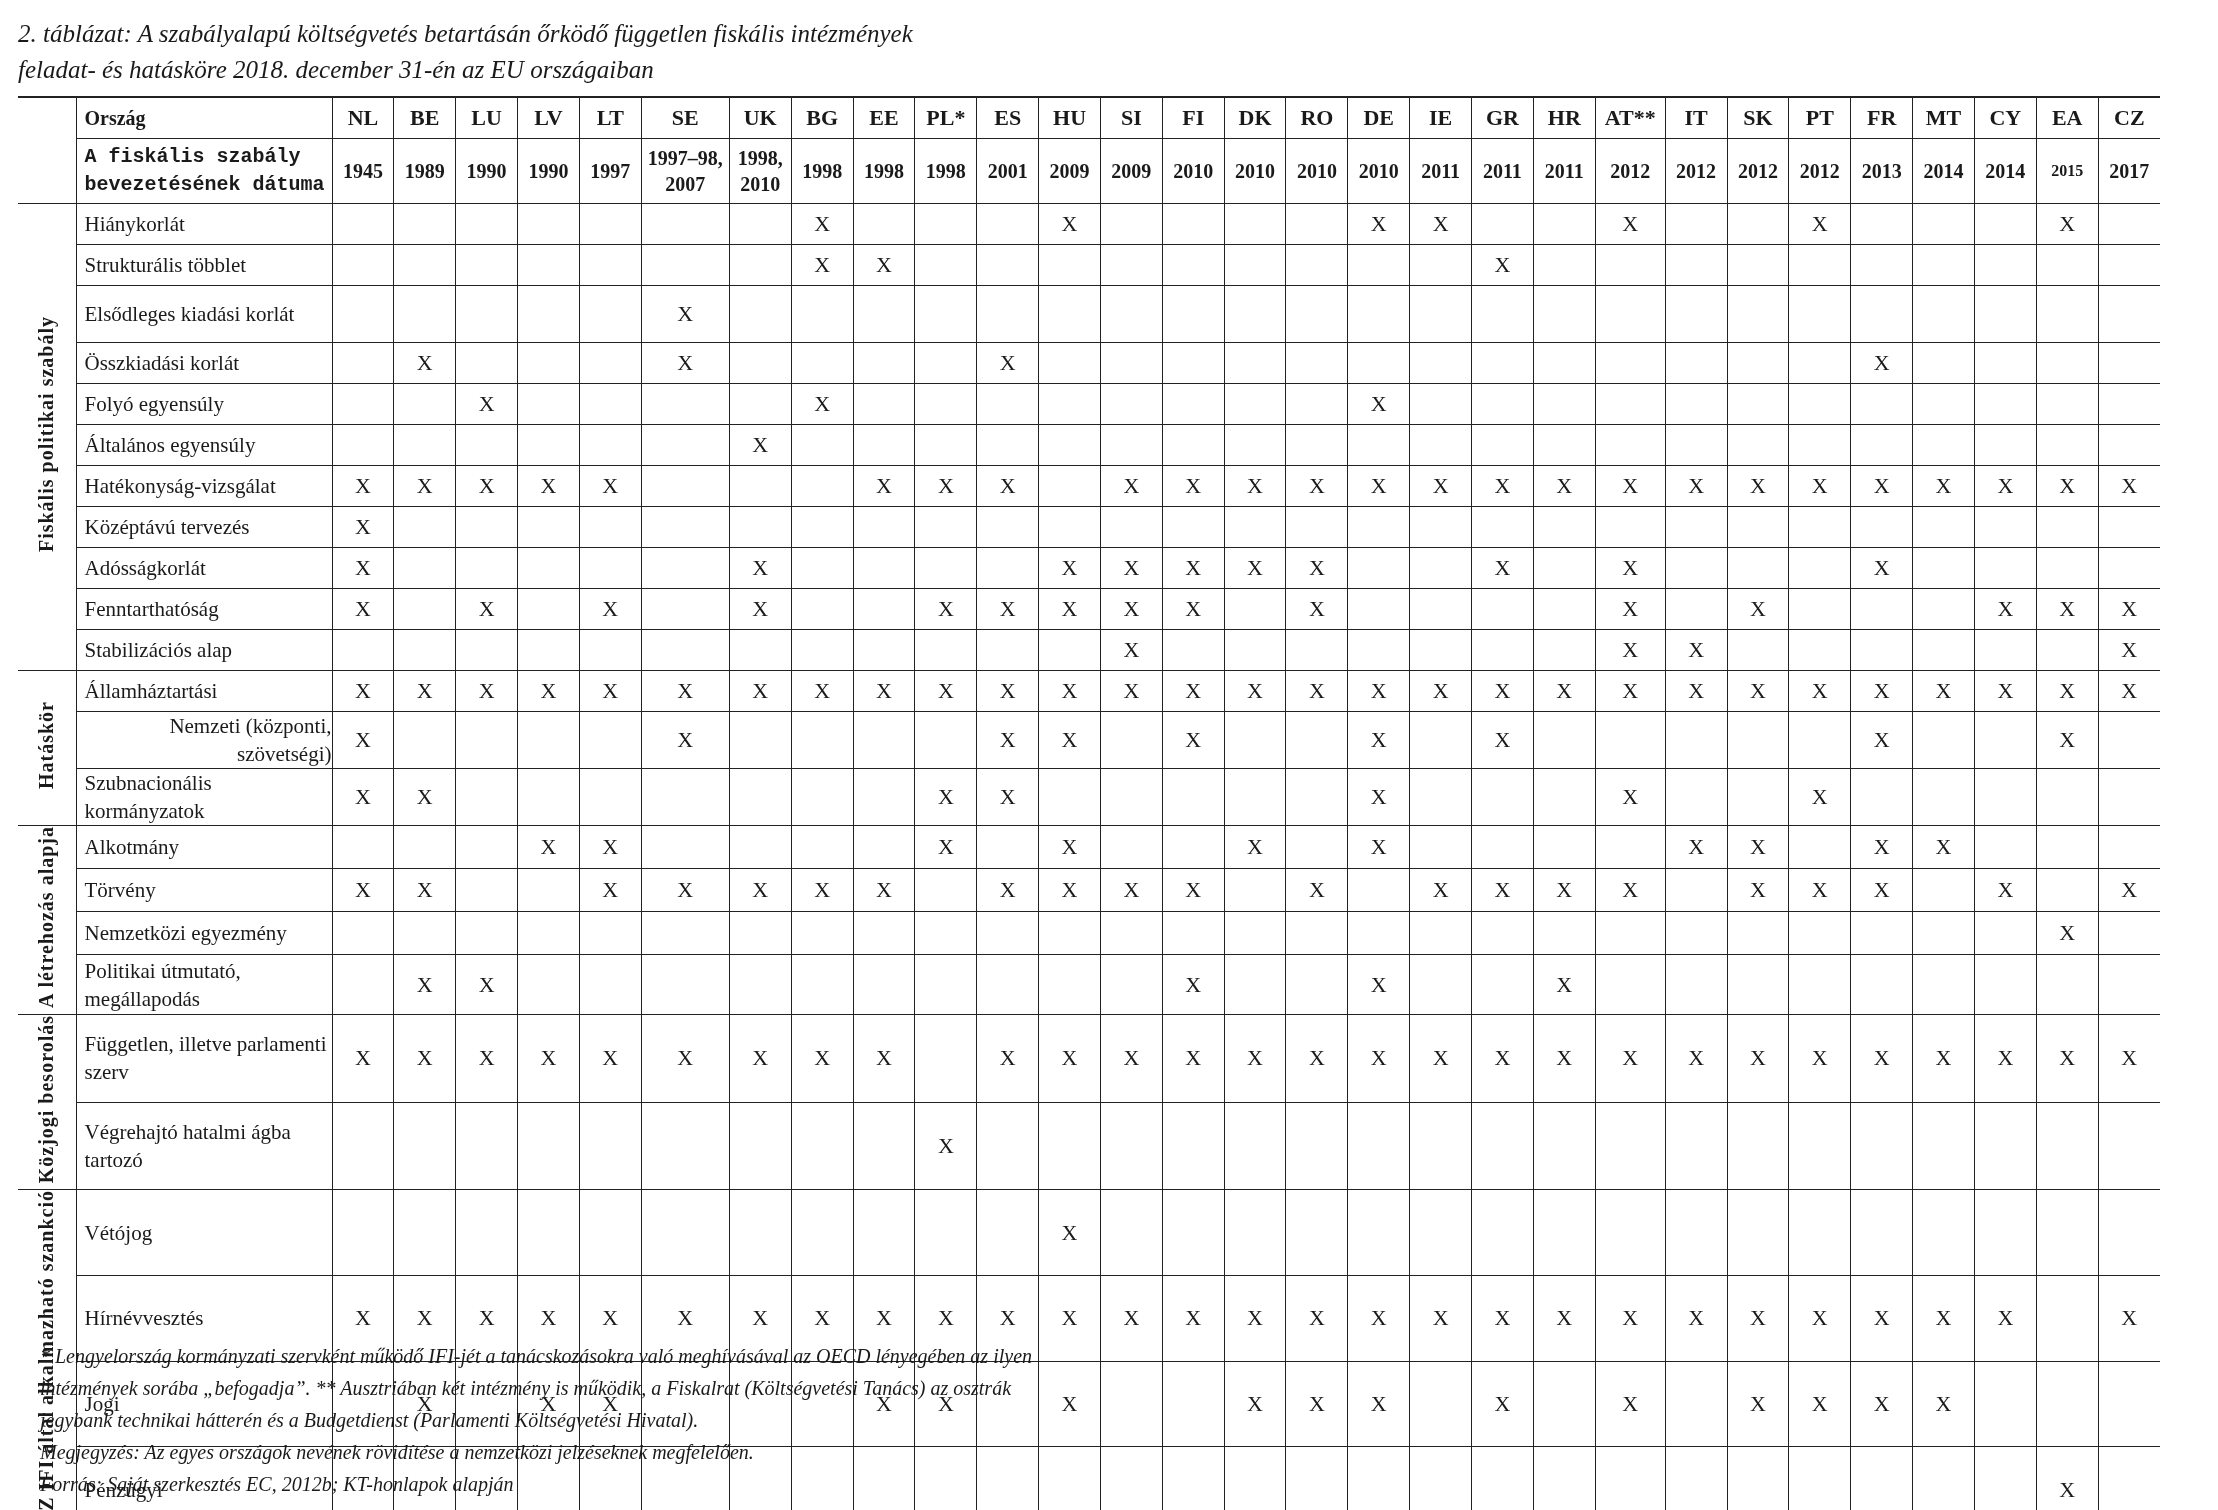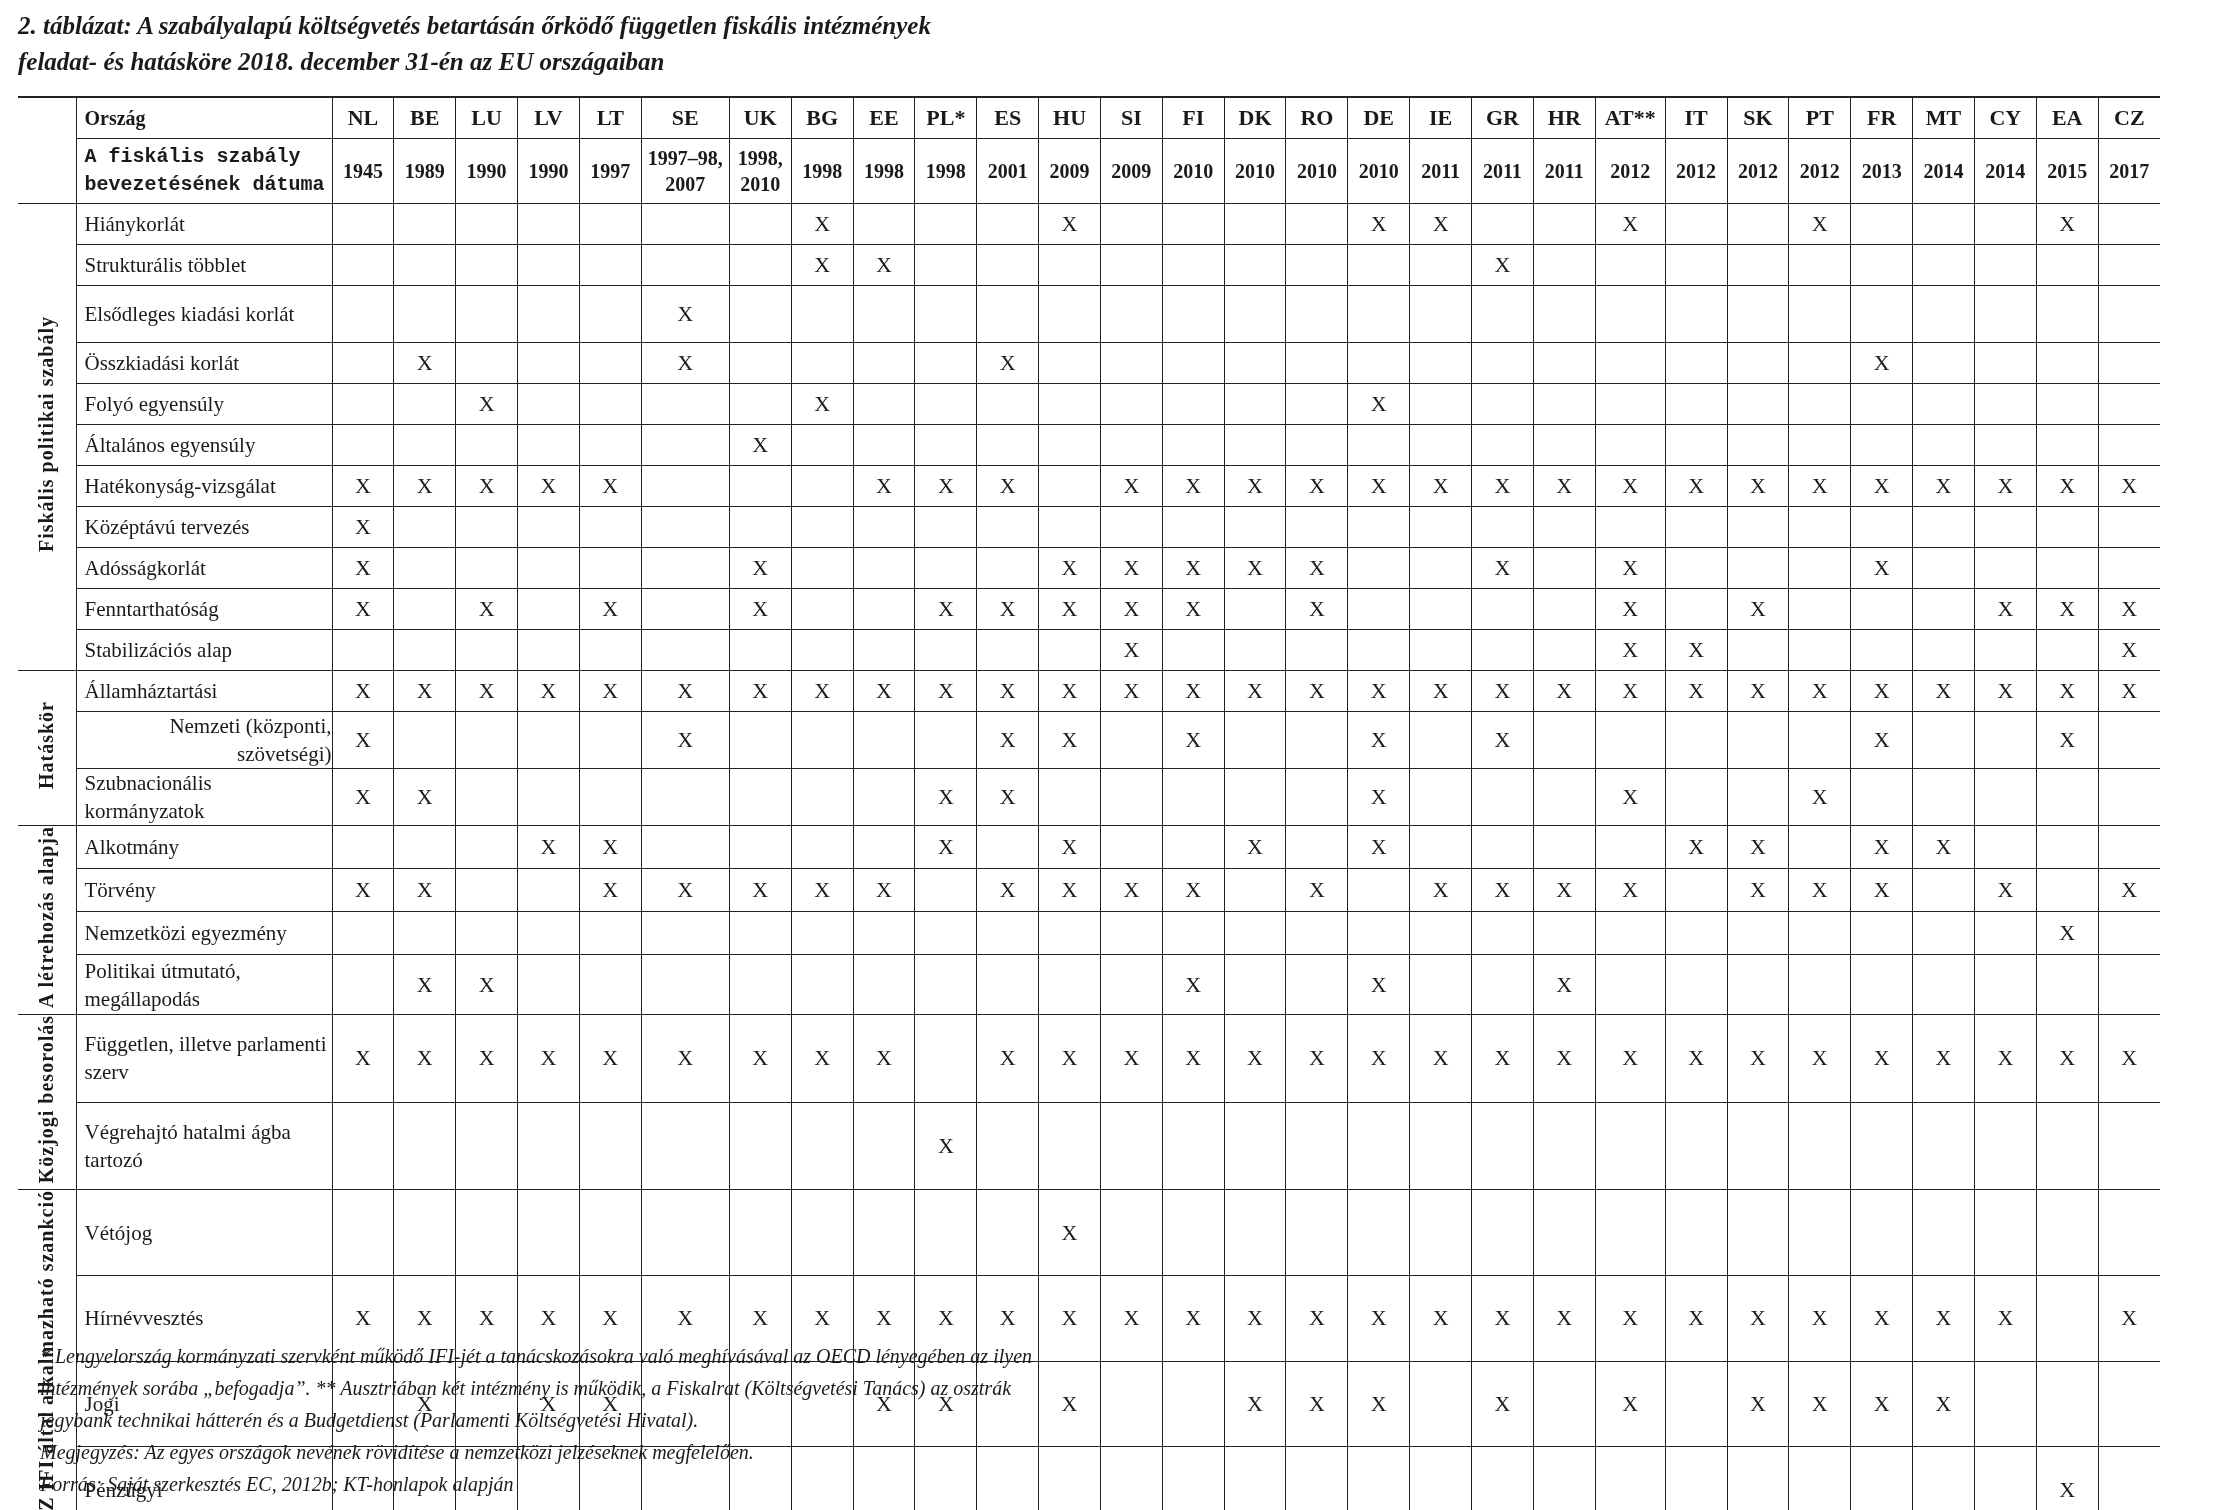--- a/index.html
+++ b/index.html
@@ -1,17 +1,17 @@
 <!DOCTYPE html>
 <html><head>
 <meta charset="utf-8">
 <style>
   body { margin:0; background:#fff; font-family:"Liberation Serif","DejaVu Serif",serif; color:#1a1a1a; }
   .page { width:2218px; height:1510px; position:relative; }
-  .caption { position:absolute; left:18px; top:8px; font-style:italic; font-size:25px; line-height:36px;font-weight:bold; }
+  .caption { position:absolute; left:18px; top:16px; font-style:italic; font-size:25px; line-height:36px; }
   table { position:absolute; left:18px; top:96px; width:2142px; border-collapse:collapse; table-layout:fixed; }
   td, th { border:1.5px solid #222; text-align:center; font-size:22px; height:40px; padding:0; }
   th { font-weight:bold; }
   table { border-top:2.5px solid #222; border-bottom:2.5px solid #222; }
   td.group, th.corner { border-left:none; }
   td:last-child, th:last-child { border-right:none; }
   .rowlabel { text-align:left; padding-left:8px; font-size:21px; line-height:28px; }
   th.rowlabel { font-size:20px; }
   .group { width:58px; }
   .vert { writing-mode:vertical-rl; transform:rotate(180deg); font-weight:bold; font-size:20px; letter-spacing:1px; white-space:nowrap; display:inline-block; }
@@ -115,21 +115,21 @@
           <th style="font-size: 20px; line-height: 26px;">2011</th>
           <th style="font-size: 20px; line-height: 26px;">2011</th>
           <th style="font-size: 20px; line-height: 26px;">2011</th>
           <th style="font-size: 20px; line-height: 26px;">2012</th>
           <th style="font-size: 20px; line-height: 26px;">2012</th>
           <th style="font-size: 20px; line-height: 26px;">2012</th>
           <th style="font-size: 20px; line-height: 26px;">2012</th>
           <th style="font-size: 20px; line-height: 26px;">2013</th>
           <th style="font-size: 20px; line-height: 26px;">2014</th>
           <th style="font-size: 20px; line-height: 26px;">2014</th>
-          <th style="font-size: 20px; line-height: 26px;">2015</th>
+          <th style="font-size: 16px; line-height: 26px;">2015</th>
           <th style="font-size: 20px; line-height: 26px;">2017</th>
         </tr>
       </thead>
     <tbody id="tbody">
         <tr>
           <td class="group" rowspan="11"><span class="vert">Fiskális politikai szabály</span></td>
           <td class="rowlabel">Hiánykorlát</td>
           <td></td>
           <td></td>
           <td></td>

